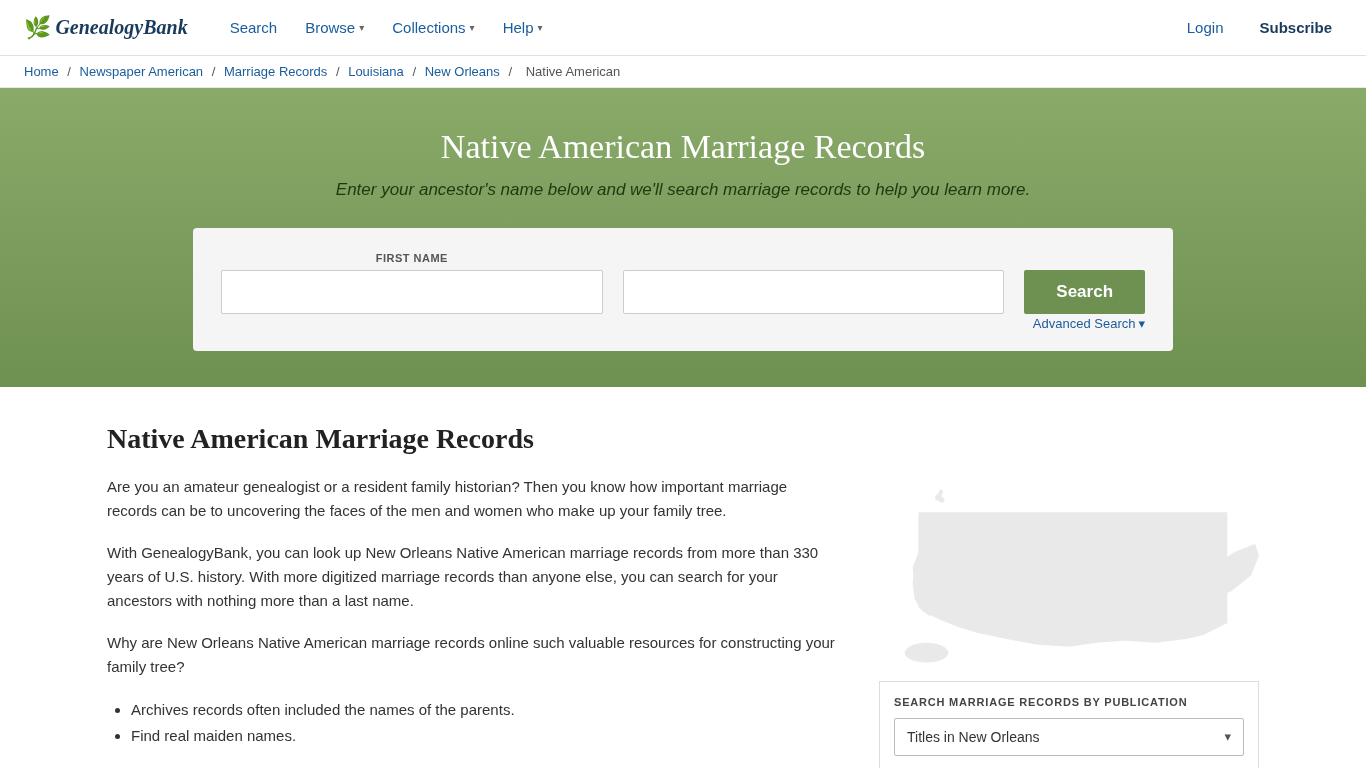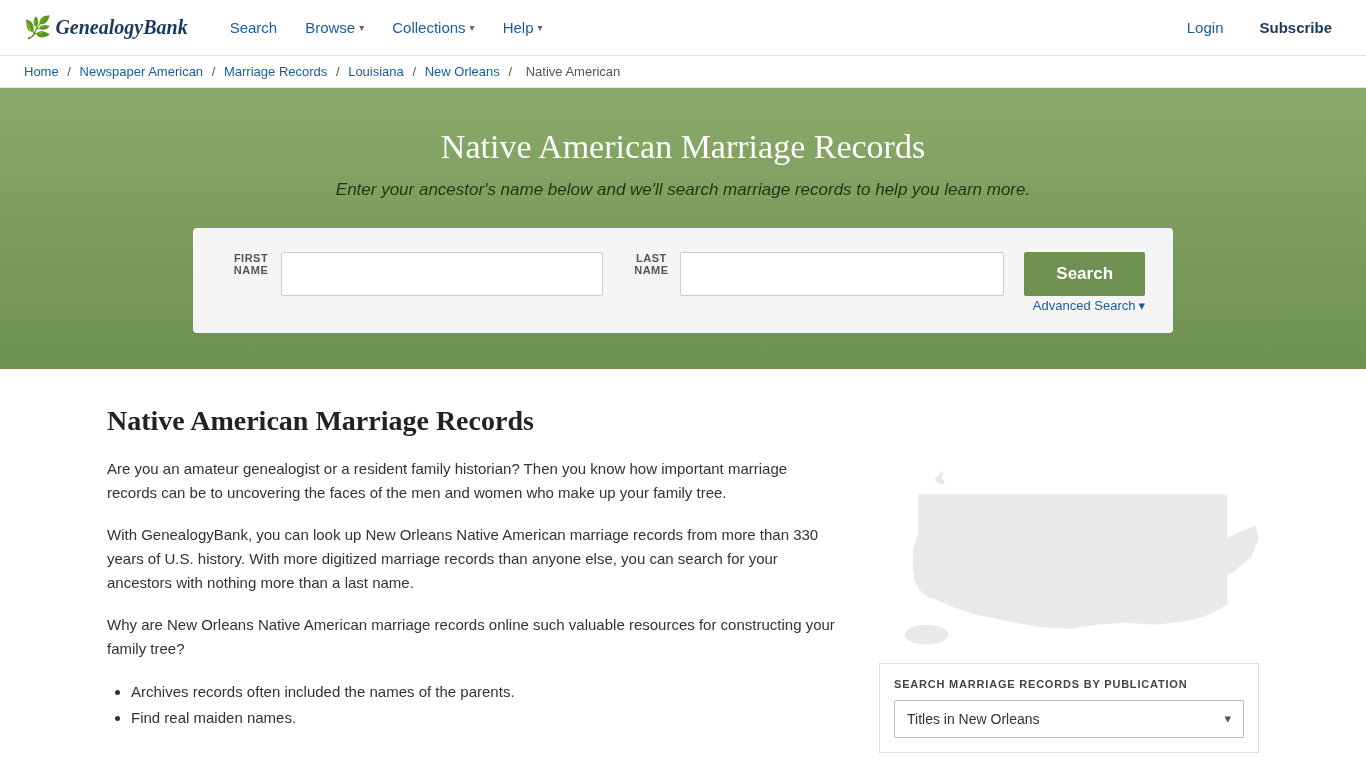--- a/index.html
+++ b/index.html
@@ -108,21 +108,21 @@
       margin: 0 auto;
       padding: 24px 28px 20px;
     }
     .search-fields {
       display: flex;
       gap: 20px;
       align-items: flex-end;
     }
     .field-group {
       display: flex;
-      flex-direction: row;
+      flex-direction: column;
       flex: 1;
     }
     .field-label {
       font-size: 11px;
       font-weight: bold;
       color: #555;
       letter-spacing: 0.5px;
       margin-bottom: 6px;
       text-transform: uppercase;
     }
@@ -299,21 +299,20 @@
 <section class="hero">
   <h1 class="hero-title">Native American Marriage Records</h1>
   <p class="hero-subtitle">Enter your ancestor's name below and we'll search marriage records to help you learn more.</p>
   <div class="search-form-container">
     <div class="search-fields">
       <div class="field-group">
         <label class="field-label">FIRST NAME</label>
         <input class="field-input" type="text" placeholder="" style="">
       </div>
       <div class="field-group">
-        <label class="field-label">LAST NAME</label>
         <input class="field-input" type="text" placeholder="" style="">
       </div>
       <button class="search-btn">Search</button>
     </div>
     <div class="advanced-search-row">
       <a class="advanced-search-link" href="#">
         <span>Advanced Search</span>
         <span>▾</span>
       </a>
     </div>

